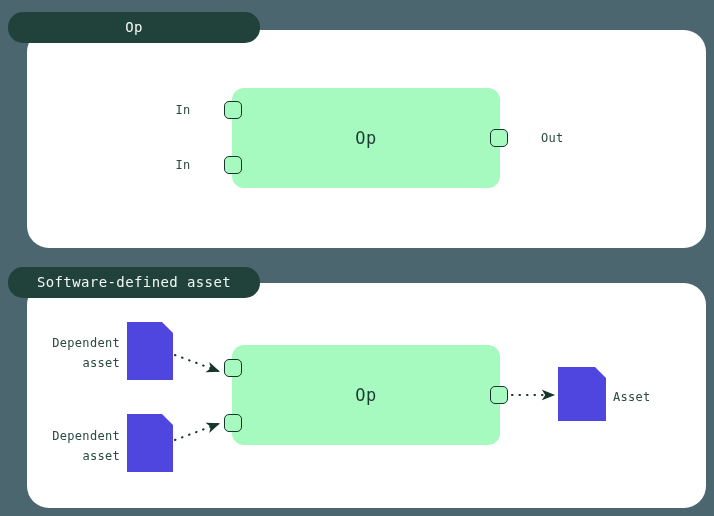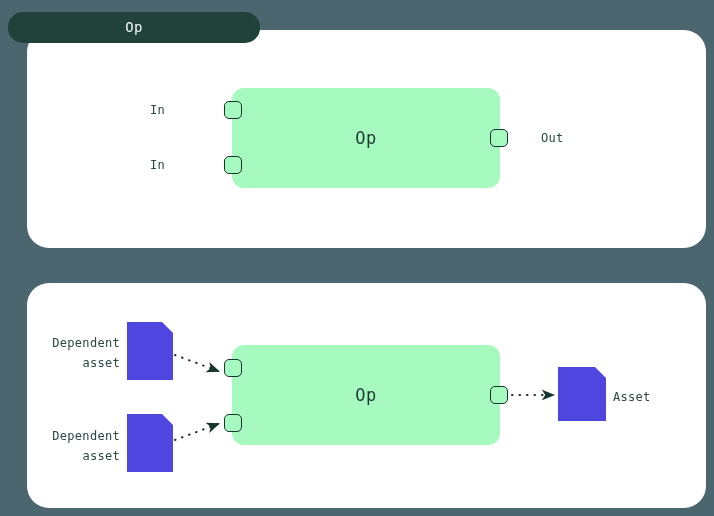--- a/index.html
+++ b/index.html
@@ -80,21 +80,21 @@
 
   
   .port-label {
     position: absolute;
     font-size: 12px;
     color: #2b4a42;
     letter-spacing: 0.3px;
     white-space: nowrap;
     line-height: 18px;
   }
-  .port-label--left  { text-align: left; }
+  .port-label--left  { text-align: center; }
   .port-label--right { text-align: left; }
 
   
   .asset {
     position: absolute;
     background: #4f46e0;
     -webkit-clip-path: polygon(0 0, calc(100% - 11px) 0, 100% 11px, 100% 100%, 0 100%);
     clip-path: polygon(0 0, calc(100% - 11px) 0, 100% 11px, 100% 100%, 0 100%);
   }
 
@@ -134,20 +134,21 @@
   <div class="port" style="left:224px; top:101px;"></div>
   <div class="port-label port-label--left" style="left:150px; top:101px; width:66px;">In</div>
 
   <div class="port" style="left:224px; top:156px;"></div>
   <div class="port-label port-label--left" style="left:150px; top:156px; width:66px;">In</div>
 
   <div class="port" style="left:490px; top:129px;"></div>
   <div class="port-label port-label--right" style="left:541px; top:129px; width:60px;">Out</div>
 
   <div class="panel panel--bottom"></div>
+  <div class="tab tab--bottom">Software-defined asset</div>
 
   <div class="op-node op-node--bottom">
     <span>Op</span>
   </div>
 
   <div class="port" style="left:224px; top:359px;"></div>
   <div class="port" style="left:224px; top:414px;"></div>
   <div class="port" style="left:490px; top:386px;"></div>
 
   <div class="asset" style="left:127px; top:322px; width:46px; height:58px;"></div>

